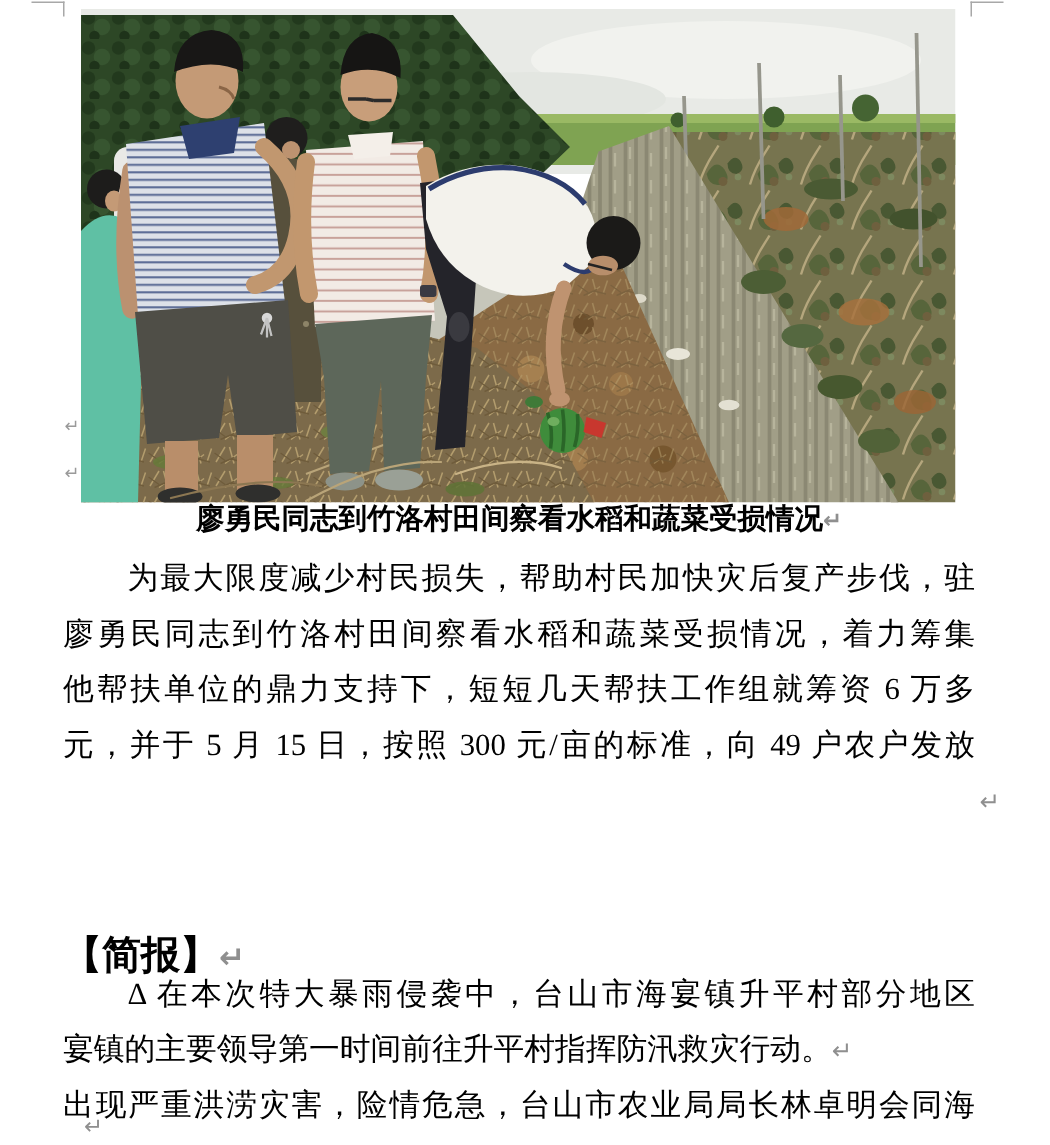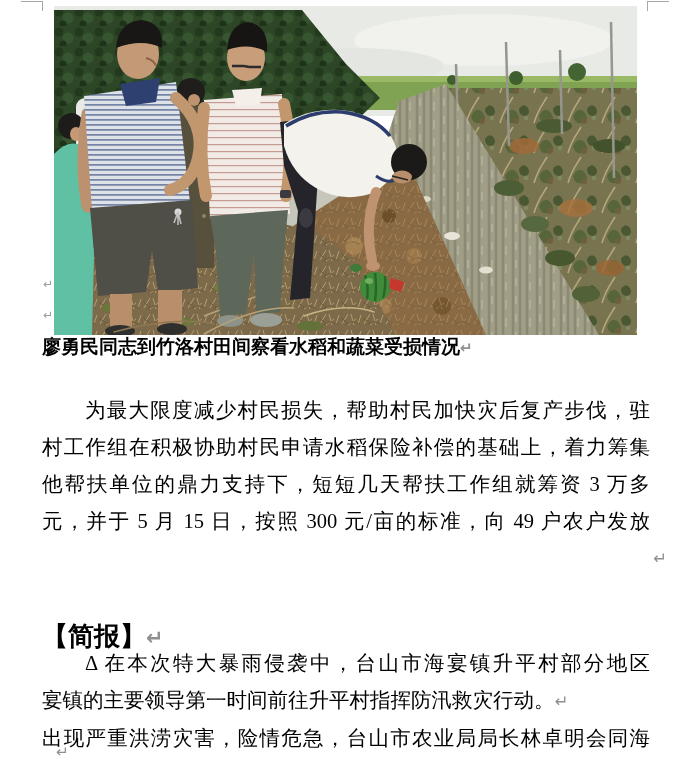--- a/index.html
+++ b/index.html
@@ -11,25 +11,25 @@
   .corner.tr{left:647px;top:1px;border-top:1px solid #a8a8a8;border-left:1px solid #a8a8a8;}
   
   .photo{position:absolute;left:54px;top:6px;width:583px;height:329px;}
   .photo svg{display:block;}
   
   .sidemark{position:absolute;color:#9a9a9a;font-size:12px;line-height:12px;
             font-family:"DejaVu Sans",sans-serif;}
   .sm1{left:43px;top:278px;}
   .sm2{left:43px;top:309px;}
   
-  .caption{position:absolute;left:42px;top:332px;width:608px;text-align:left;
+  .caption{position:absolute;left:42px;top:332px;width:608px;text-align:center;
            font-weight:bold;font-size:19px;line-height:30px;color:#000;}
   
   .para{position:absolute;left:42px;width:608px;}
-  .p1{top:368px;margin-top:24px;}
+  .p1{top:368px;}
   .p2{top:645px;}
   .line{position:relative;width:608px;font-size:20.5px;line-height:37px;color:#000;
         text-align:justify;text-align-last:justify;text-justify:inter-character;
         white-space:nowrap;}
   .line.lastline{text-align-last:left;}
   .line.indent{text-indent:43px;}
   
   .brief{position:absolute;left:42px;top:616px;font-family:"Liberation Sans",sans-serif;
          font-weight:bold;font-size:26px;line-height:40px;color:#000;}
   
@@ -230,22 +230,22 @@
 </svg>
 </figure>
 
 <span class="sidemark sm1">↵</span>
 <span class="sidemark sm2">↵</span>
 
 <div class="caption"><span>廖勇民同志到竹洛村田间察看水稻和蔬菜受损情况</span><span class="pmark">↵</span></div>
 
 <div class="para p1">
   <div class="line indent">为最大限度减少村民损失，帮助村民加快灾后复产步伐，驻</div>
-  <div class="line">村工作组在积极协助村民申请水稻保险补偿的基础上，着力筹集</div>
-  <div class="line">他帮扶单位的鼎力支持下，短短几天帮扶工作组就筹资 3 万多</div>
+  <div class="line">廖勇民同志到竹洛村田间察看水稻和蔬菜受损情况，着力筹集</div>
+  <div class="line">他帮扶单位的鼎力支持下，短短几天帮扶工作组就筹资 6 万多</div>
   <div class="line">元，并于 5 月 15 日，按照 300 元/亩的标准，向 49 户农户发放</div>
   <div class="line"><span class="pmark hang">↵</span></div>
 </div>
 
 <div class="brief"><span>【简报】</span><span class="pmark">↵</span></div>
 
 <div class="para p2">
   <div class="line indent">Δ 在本次特大暴雨侵袭中，台山市海宴镇升平村部分地区</div>
   <div class="line lastline"><span>宴镇的主要领导第一时间前往升平村指挥防汛救灾行动。</span><span class="pmark">↵</span></div>
   <div class="line">出现严重洪涝灾害，险情危急，台山市农业局局长林卓明会同海</div>

